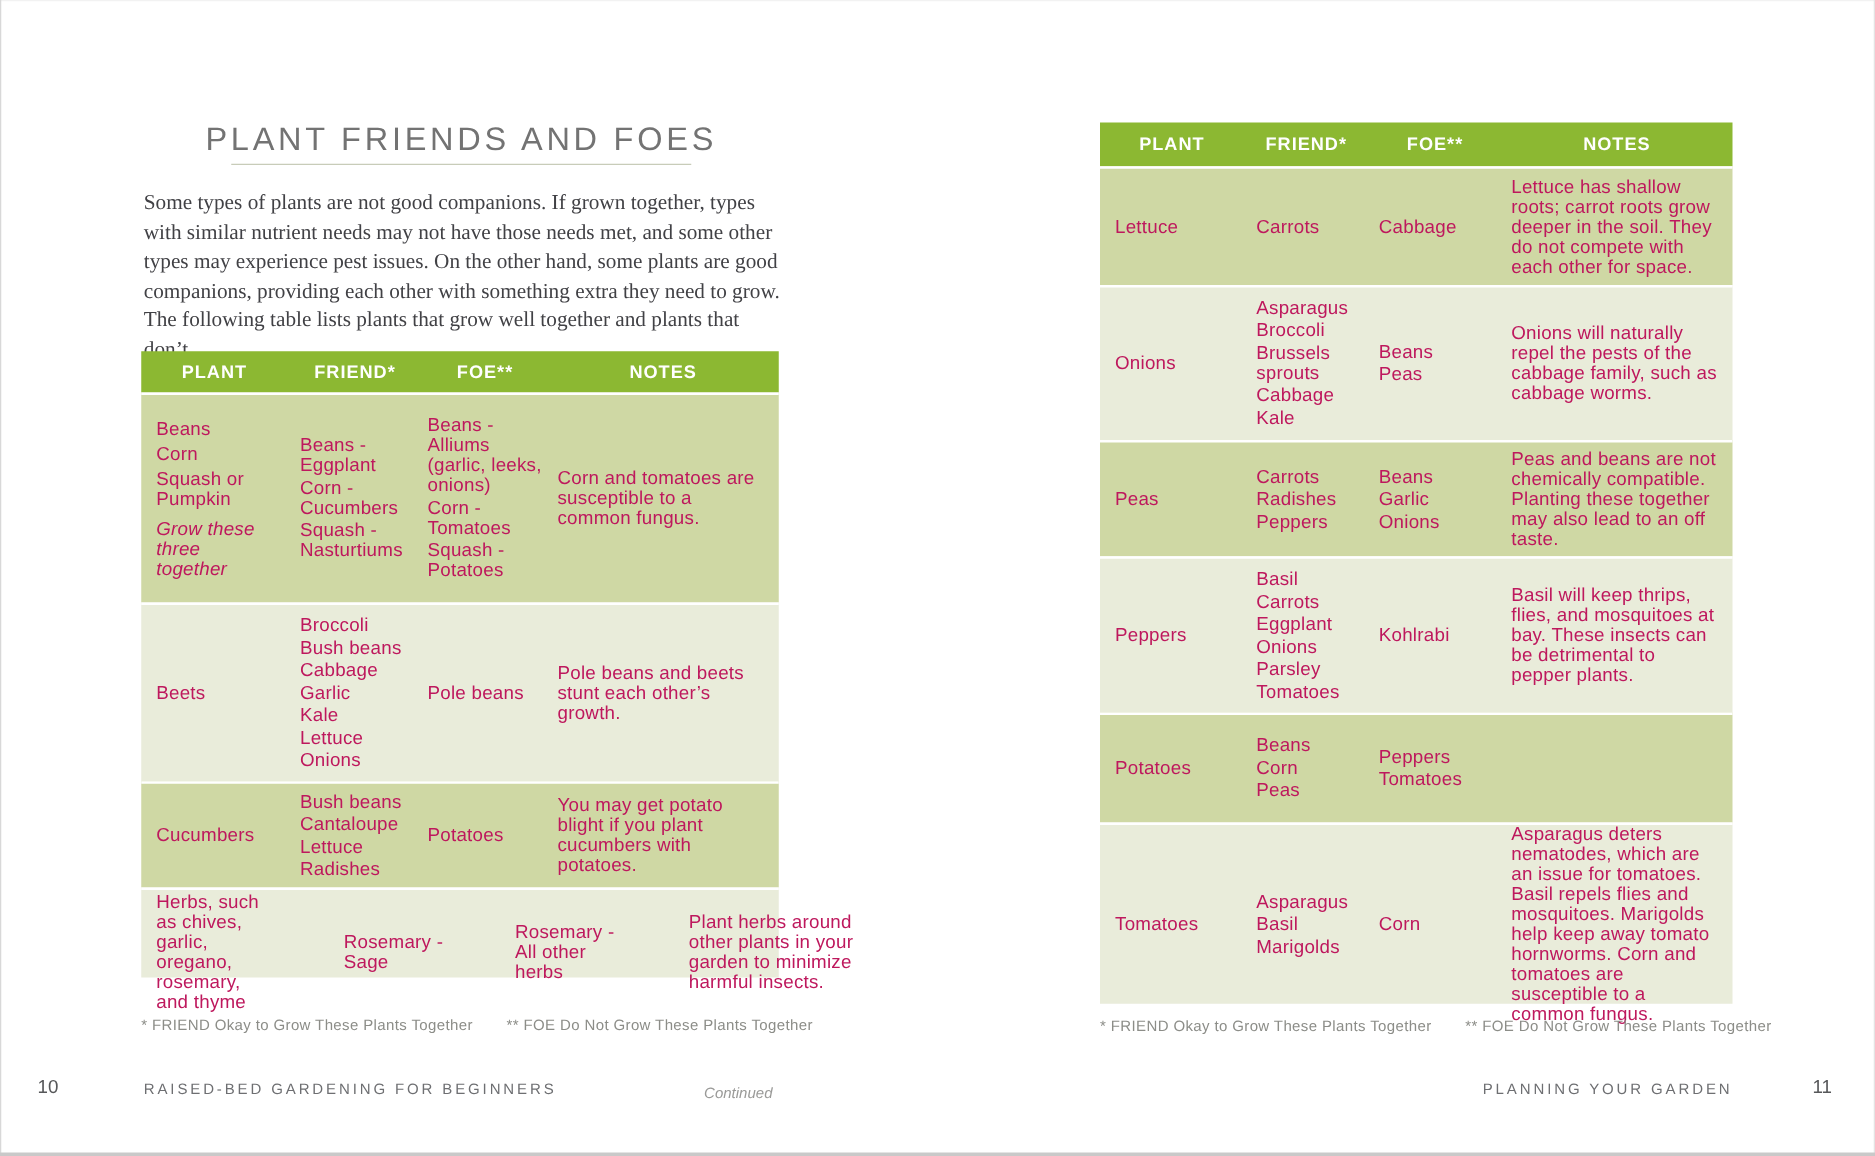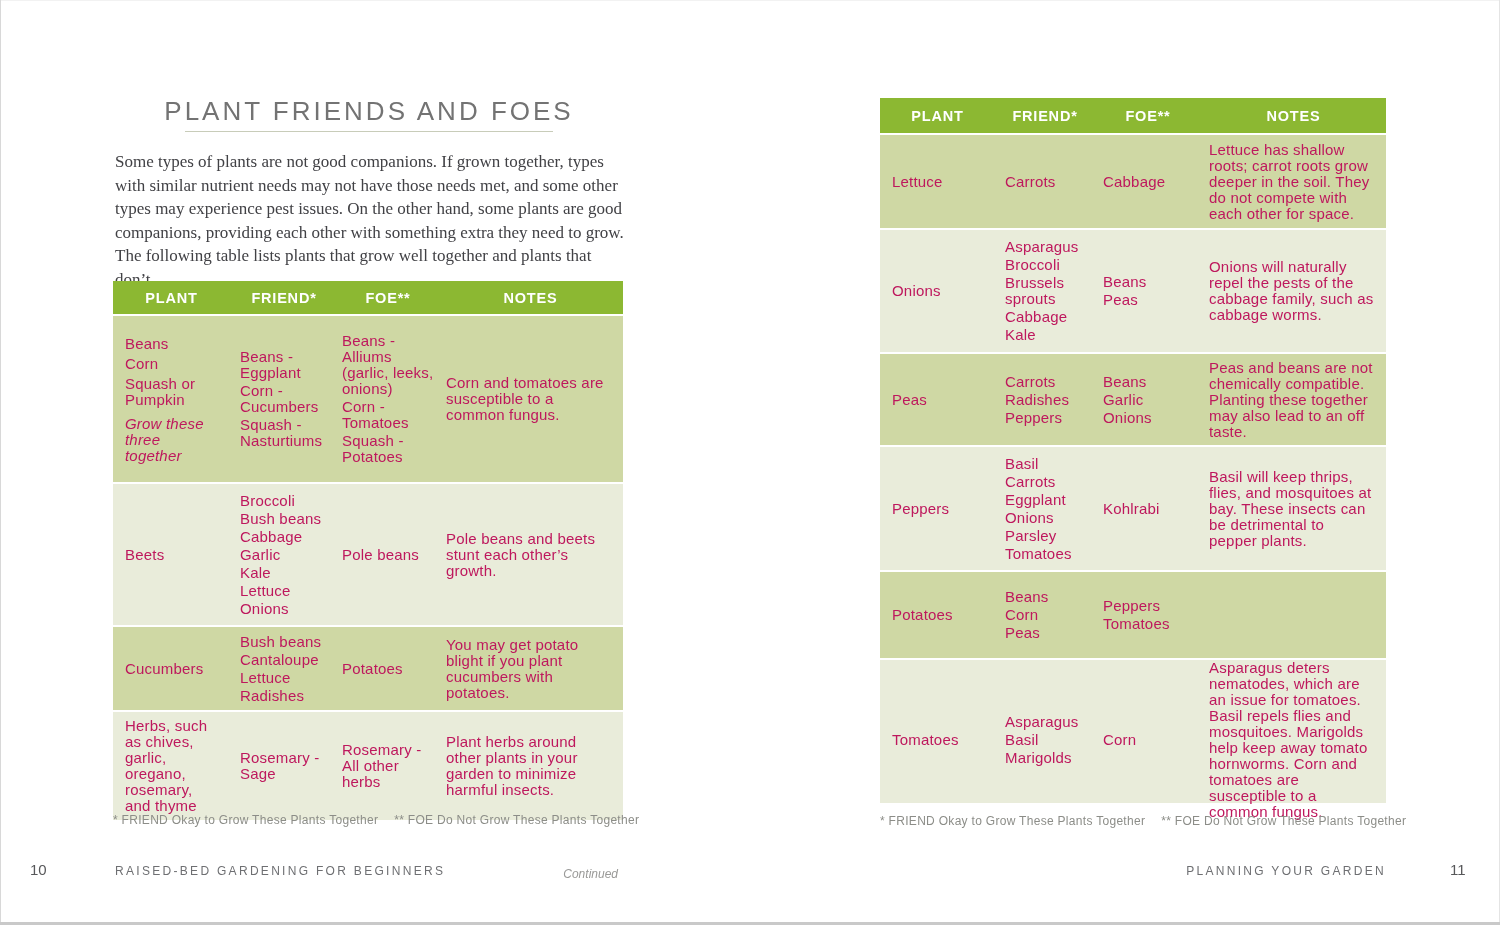--- a/index.html
+++ b/index.html
@@ -42,21 +42,21 @@
   .td.plant{padding-left:12px;padding-right:10px;}
   .td.friend{padding-left:10px;padding-right:4px;}
   .td.foe{padding-left:4px;padding-right:4px;}
   .table-right .td.foe{padding-left:8px;}
   .td.notes{padding-left:8px;padding-right:10px;}
   .plant-line{margin:2px 0;}
   .friend-item,.foe-item{margin:1px 0;}
   .note-para + .note-para{margin-top:1px;}
   .plant-note{font-style:italic;margin-top:6px;}
   
-  .footnote{position:absolute;display:flex;gap:16px;font-size:12px;color:#8C8D88;letter-spacing:0.3px;}
+  .footnote{position:absolute;display:flex;gap:27px;font-size:12px;color:#8C8D88;letter-spacing:0.3px;}
   .footnote-left{left:113px;top:813px;}
   .footnote-right{left:880px;top:814px;}
   .continued{
     position:absolute;right:882px;top:867px;font-size:12px;font-style:italic;color:#9A9A98;
   }
   .pagenum{position:absolute;top:861px;font-size:15px;color:#57585A;}
   .pagenum-left{left:30px;}
   .pagenum-right{left:1450px;}
   .running-head{position:absolute;top:864px;font-size:12px;letter-spacing:2.3px;color:#6E6F72;}
   .running-left{left:115px;}
@@ -130,21 +130,21 @@
             <div class="friend-item">Lettuce</div>
             <div class="friend-item">Radishes</div>
           </div>
           <div class="td foe">
             <div class="foe-item">Potatoes</div>
           </div>
           <div class="td notes">
             <div class="note-para">You may get potato blight if you plant cucumbers with potatoes.</div>
           </div>
         </div>
-        <div class="trow light" style="height: 110px;">
+        <div class="trow light" style="height: 72px; gap: 35px;">
           <div class="td plant">
             <div class="plant-line">Herbs, such as chives, garlic, oregano, rosemary, and thyme</div>
           </div>
           <div class="td friend">
             <div class="friend-item">Rosemary - Sage</div>
           </div>
           <div class="td foe">
             <div class="foe-item">Rosemary - All other herbs</div>
           </div>
           <div class="td notes">

